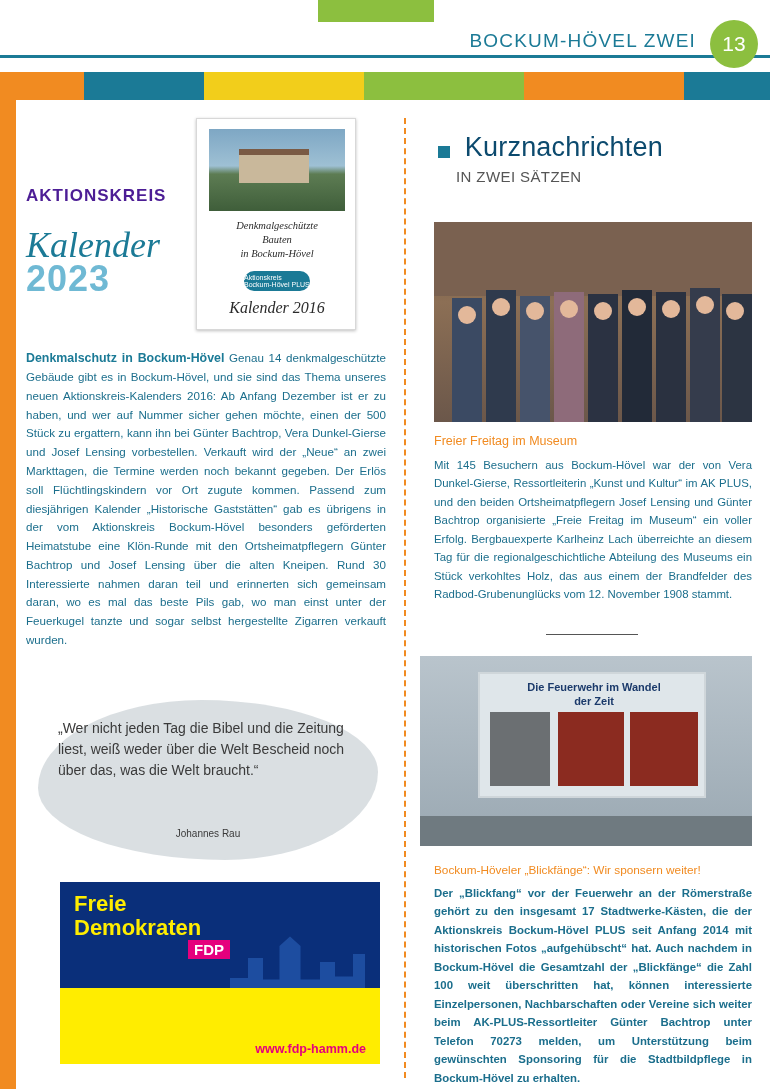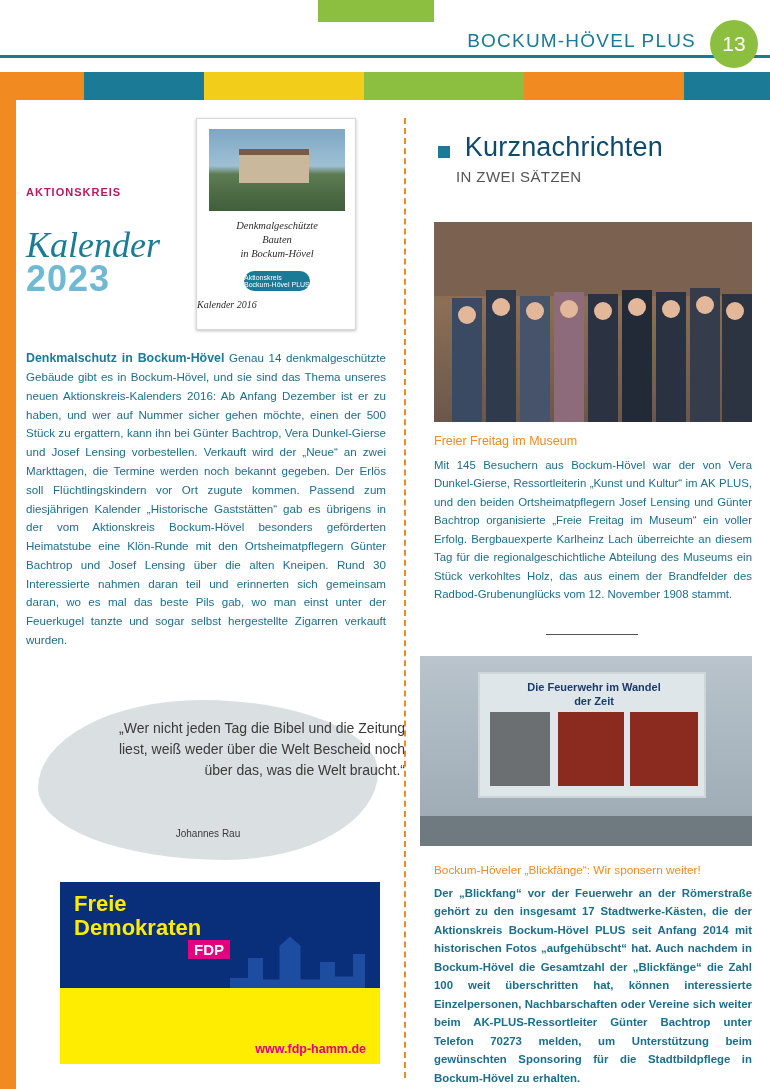--- a/index.html
+++ b/index.html
@@ -73,27 +73,27 @@
     position:absolute; left:0; top:100px; width:160px; text-align:center;
     font-family:"Liberation Serif", serif; font-style:italic; font-size:10.5px;
     color:#2b2b2b; line-height:1.35;
   }
   .cal-logo {
     position:absolute; left:47px; top:152px; width:66px; height:20px;
     background:#1b7a96; border-radius:10px; color:#fff;
     font-size:7px; display:flex; align-items:center; justify-content:center;
   }
   .cal-year {
-    position:absolute; left:0; top:180px; width:160px; 
-    font-family:"Liberation Serif", serif; font-style:italic; font-size:10px; color:#2b2b2b;
+    position:absolute; left:0; top:180px; width:160px; text-align:center;
+    font-family:"Liberation Serif", serif; font-style:italic; font-size:16px; color:#2b2b2b;
   }
 
   .ak-title {
     position:absolute; left:26px; top:186px;
-    font-size:11px; font-weight:bold; letter-spacing:1px; color:#be185d;text-align:right;
+    font-size:17px; font-weight:bold; letter-spacing:1px; color:#4c1d95;text-align:right;
   }
   .ak-script {
     position:absolute; left:26px; top:212px;
     font-family:"Liberation Serif", serif; font-style:italic;
     font-size:36px; color:#1b7a96;margin-top:12px;
   }
   .ak-2016 {
     position:absolute; left:26px; top:258px;
     font-size:36px; font-weight:bold; color:#6fb9d4; letter-spacing:1px;
   }
@@ -108,22 +108,22 @@
   .quote-wrap {
     position:absolute; left:38px; top:700px; width:340px; height:160px;
   }
   .quote-blob {
     position:absolute; left:0; top:0; width:340px; height:160px;
     background:#d3d9dd; border-radius:48% 52% 45% 55% / 55% 45% 55% 45%;
     opacity:.85;
   }
   .quote-text {
     position:absolute; left:20px; top:18px; width:300px;
-    text-align:right; font-size:14px; line-height:1.5;
-    color:#3a3a3a; font-family:"Liberation Sans", sans-serif;margin-left:47px;
+    text-align:left; font-size:14px; line-height:1.5;
+    color:#3a3a3a; font-family:"Liberation Sans", sans-serif;
   }
   .quote-author {
     position:absolute; left:20px; top:128px; width:300px;
     text-align:center; font-size:10px; color:#3a3a3a;
   }
 
   
   .ad {
     position:absolute; left:60px; top:882px; width:320px; height:182px;
     background:#0a2f7a; overflow:hidden;
@@ -214,21 +214,21 @@
   .txt2 {
     position:absolute; left:434px; top:884px; width:318px;
     font-size:11.4px; line-height:1.62; color:#1b6e8c; text-align:justify;font-weight:bold;
   }
 </style>
 </head>
 <body>
 
 <div class="top-green-tab"></div>
 <div class="header-rule"></div>
-<div class="header-title">BOCKUM-HÖVEL PLUS</div>
+<div class="header-title">BOCKUM-HÖVEL ZWEI</div>
 <div class="page-circle">13</div>
 
 <div class="colour-bar">
   <span class="cb1"></span>
   <span class="cb2"></span>
   <span class="cb3"></span>
   <span class="cb4"></span>
   <span class="cb5"></span>
   <span class="cb6"></span>
 </div>

